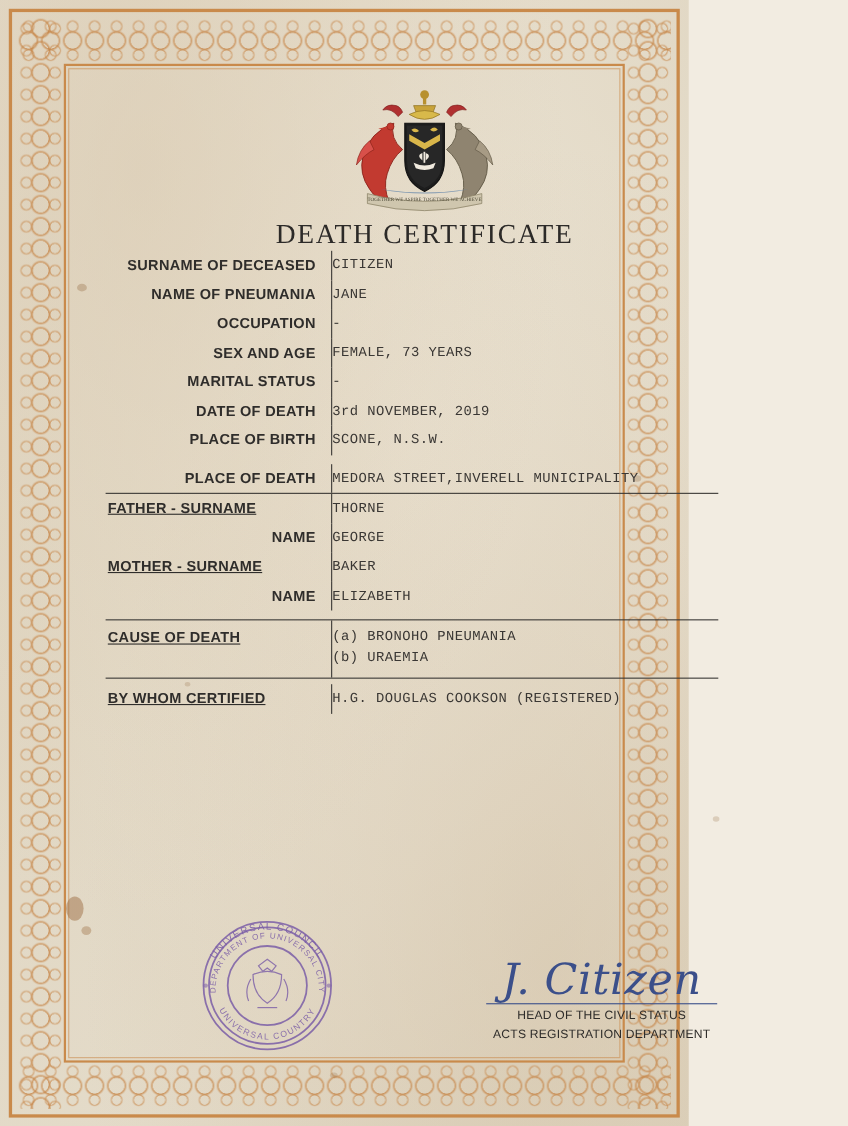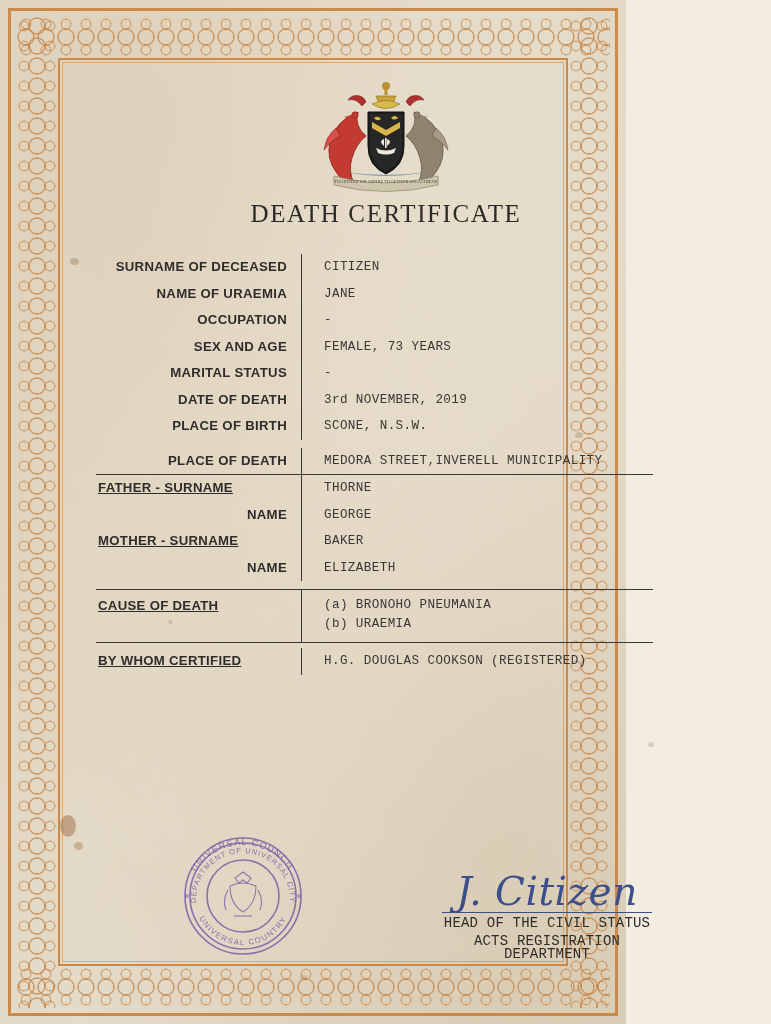--- a/index.html
+++ b/index.html
@@ -78,42 +78,41 @@
   .doc-title{
     text-align:center;
     font-size:25px;
     letter-spacing:1.6px;
     color:#2c2a28;
     margin-top:4px;
     font-family:"Liberation Serif", serif;
   }
 
   .table{
-    margin-top:26px;
     width:557px;
     position:relative;
   }
   .row{display:flex;align-items:flex-start;}
   .lbl{
     width:205px;
     box-sizing:border-box;
     text-align:right;
     padding-right:14px;
     font-family:"Liberation Sans", sans-serif;
     font-size:13.2px;
     font-weight:bold;
     letter-spacing:.3px;
     color:#2f2d2b;
     line-height:26.5px;
     white-space:nowrap;
   }
   .lbl.left{text-align:left;padding-left:2px;text-decoration:underline;}
   .val{
     flex:1;
-    padding-left:22px;
+    padding-left:0;
     border-left:1.5px solid #3a3835;
     font-family:"Liberation Mono", monospace;
     font-size:12.6px;
     letter-spacing:.4px;
     color:#3a3734;
     line-height:26.5px;
     white-space:pre;
   }
   .sect{border-top:1.5px solid #3a3835;}
   .block .lbl{line-height:19px;padding-top:6px;}
@@ -155,22 +154,22 @@
     color:#3b4f8a;
     letter-spacing:.5px;
     line-height:40px;
     white-space:nowrap;
   }
   .sign-rule{
     border-bottom:1.6px solid #3b4f8a;
     width:210px;margin:0 auto;
   }
   .sign-cap{
-    font-family:Liberation Mono, monospace;
-    font-size:14px;
+    font-family:Liberation Sans, sans-serif;
+    font-size:11px;
     letter-spacing:.2px;
     color:#2e2c2a;
     line-height:13.5px;
     margin-top:4px;
   }
 </style>
 </head>
 <body>
 
 <div class="page">
@@ -248,21 +247,21 @@
 
     <div class="doc-title">DEATH CERTIFICATE</div>
 
     <div class="table">
 
       <div class="row">
         <div class="lbl">SURNAME OF DECEASED</div>
         <div class="val">CITIZEN</div>
       </div>
       <div class="row">
-        <div class="lbl">NAME OF URAEMIA</div>
+        <div class="lbl">NAME OF PNEUMANIA</div>
         <div class="val">JANE</div>
       </div>
       <div class="row">
         <div class="lbl">OCCUPATION</div>
         <div class="val">-</div>
       </div>
       <div class="row">
         <div class="lbl">SEX AND AGE</div>
         <div class="val">FEMALE, 73 YEARS</div>
       </div>

